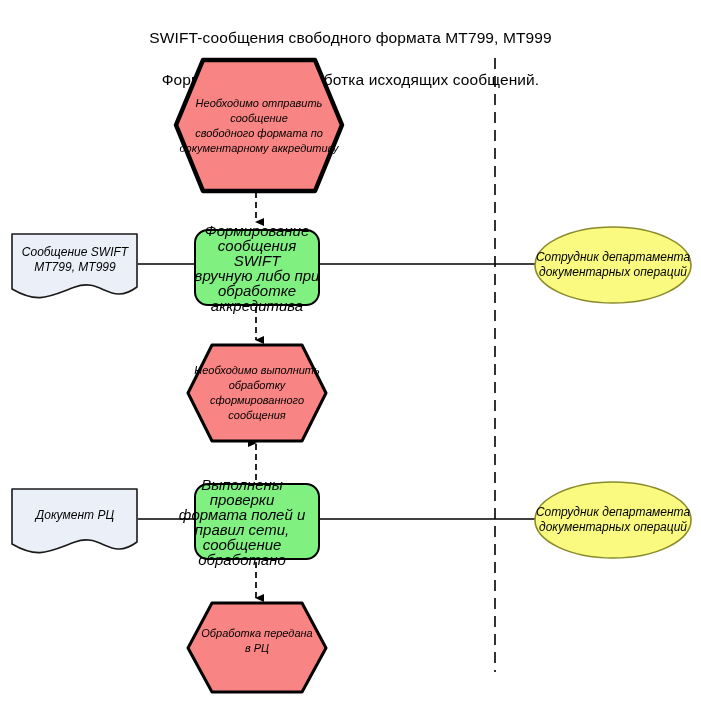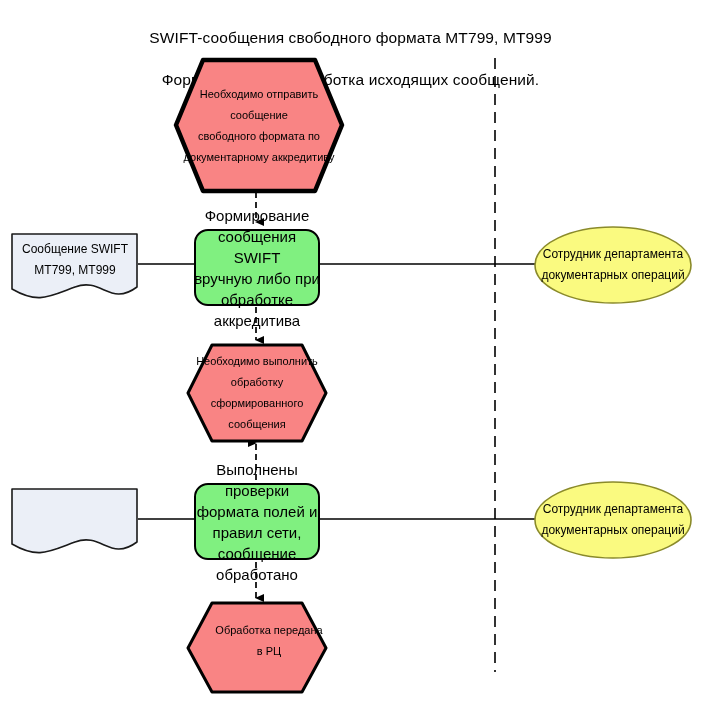--- a/index.html
+++ b/index.html
@@ -24,23 +24,24 @@
   .title-line{display:block;}
 
   
   .node-text{
     position:absolute;
     display:flex;
     align-items:center;
     justify-content:center;
     text-align:center;
     color:#000000;
-    line-height:21px;
+    line-height:15px;
     white-space:pre-line;
     pointer-events:none;
+    font-style:italic;
   }
 
   
   .hex{position:absolute;}
   .hex svg{display:block;overflow:visible;}
 
   
   .proc{position:absolute;}
   .proc svg{display:block;overflow:visible;}
 
@@ -124,47 +125,48 @@
   <div class="node-text t-hex" style="left:186px;top:343px;width:142px;height:100px;">Необходимо выполнить
 обработку
 сформированного
 сообщения</div>
 
   <div class="proc" style="left:193px;top:482px;">
     <svg width="128" height="79" viewBox="0 0 128 79">
       <rect x="2" y="2" width="124" height="75" rx="13" ry="13" fill="#80F080" stroke="#000000" stroke-width="2"></rect>
     </svg>
   </div>
-  <div class="node-text t-proc" style="left:193px;top:482px;width:128px;height:79px;">Выполнены проверки
+  <div class="node-text t-proc" style="left:178px;top:482px;width:128px;height:79px;">Выполнены проверки
 формата полей и
 правил сети,
 сообщение
 обработано</div>
 
   <div class="hex" style="left:186px;top:601px;">
     <svg width="142" height="93" viewBox="0 0 142 93">
       <polygon points="26,2 116,2 140,47 116,91 26,91 2,47" fill="#F98484" stroke="#000000" stroke-width="3" stroke-linejoin="round"></polygon>
     </svg>
   </div>
-  <div class="node-text t-hex" style="left:198px;top:601px;width:142px;height:80px;">Обработка передана
+  <div class="node-text t-hex" style="left:186px;top:601px;width:142px;height:80px;">Обработка передана
 в РЦ</div>
 
   <div class="doc" style="left:10px;top:231px;">
     <svg width="130" height="72" viewBox="0 0 130 72">
       <path d="M2,3 L127,3 L127,56 C100,76 92,46 65,56 C38,66 28,73 2,58 Z" fill="#EBEFF7" stroke="#1A1A1A" stroke-width="1.6" stroke-linejoin="round"></path>
     </svg>
   </div>
   <div class="node-text t-doc" style="left:10px;top:231px;width:130px;height:58px;">Сообщение SWIFT
 MT799, MT999</div>
 
   <div class="doc" style="left:10px;top:486px;">
     <svg width="130" height="72" viewBox="0 0 130 72">
       <path d="M2,3 L127,3 L127,56 C100,76 92,46 65,56 C38,66 28,73 2,58 Z" fill="#EBEFF7" stroke="#1A1A1A" stroke-width="1.6" stroke-linejoin="round"></path>
     </svg>
   </div>
+  <div class="node-text t-doc" style="left:10px;top:486px;width:130px;height:58px;">Документ РЦ</div>
 
   <div class="role" style="left:533px;top:225px;">
     <svg width="160" height="80" viewBox="0 0 160 80">
       <ellipse cx="80" cy="40" rx="78" ry="38" fill="#FAFA80" stroke="#8A8A2A" stroke-width="1.6"></ellipse>
     </svg>
   </div>
   <div class="node-text t-role" style="left:533px;top:225px;width:160px;height:80px;">Сотрудник департамента
 документарных операций</div>
 
   <div class="role" style="left:533px;top:480px;">

